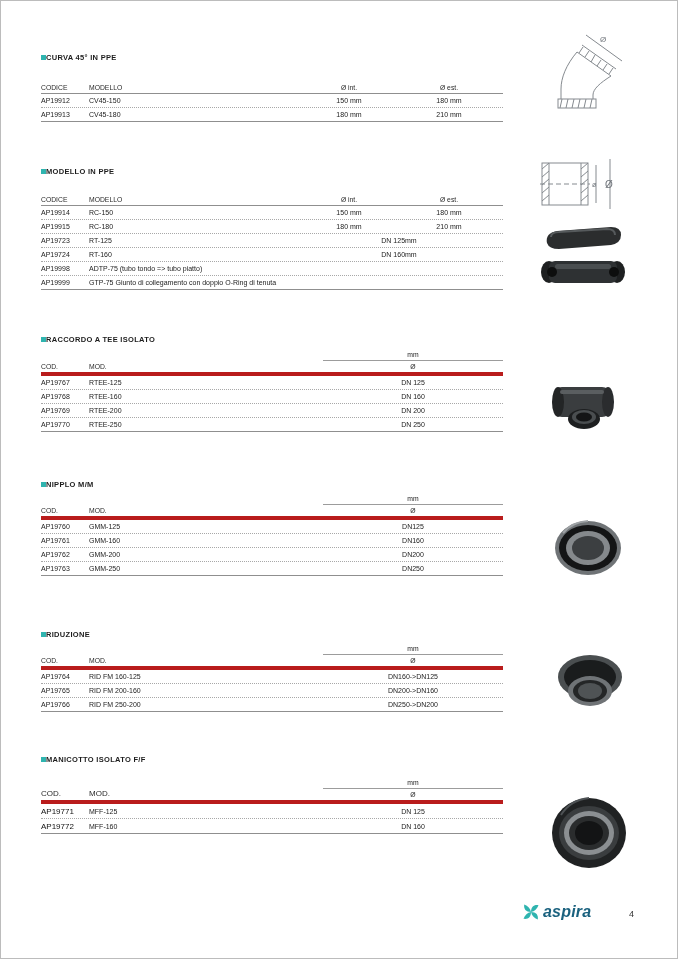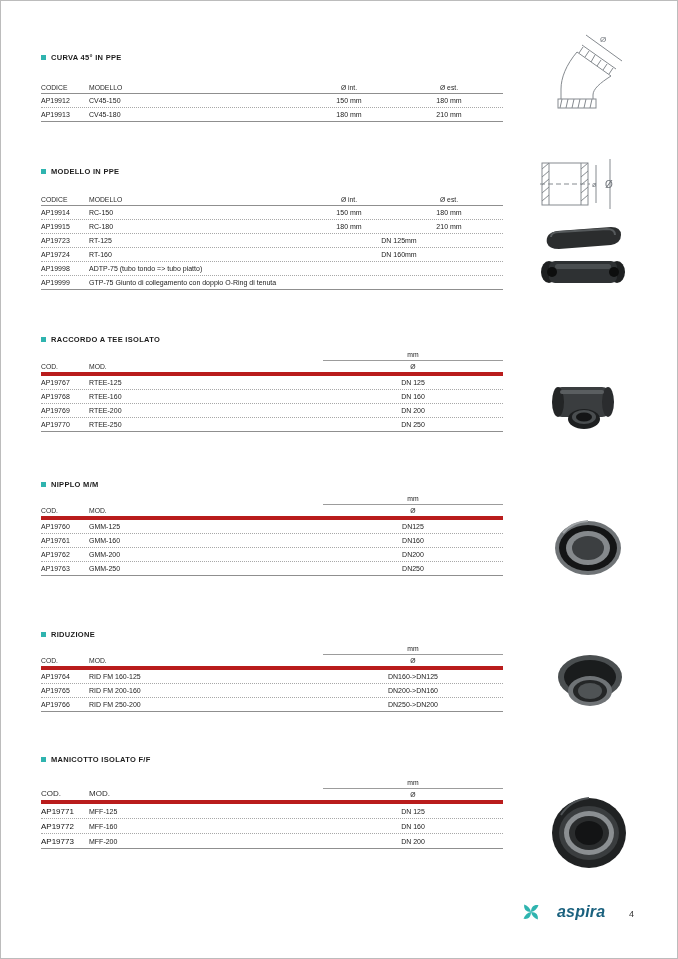--- a/index.html
+++ b/index.html
@@ -1,17 +1,17 @@
 <!DOCTYPE html>
 <html><head>
 <meta charset="utf-8">
 <style>
   html,body{margin:0;padding:0}
   body{width:678px;height:959px;position:relative;background:#fff;font-family:"Liberation Sans",sans-serif;color:#222;box-sizing:border-box;border:1px solid #bcbcbc;overflow:hidden}
-  .sec-head{position:absolute;left:40px;display:flex;align-items:center;gap:5px}
+  .sec-head{position:absolute;left:40px;display:flex;align-items:center;}
   .bullet{width:5px;height:5px;background:#2fb4af;flex:none}
   .sec-title{font-size:7.5px;font-weight:700;letter-spacing:.3px;color:#1c1c1c;white-space:nowrap}
   .tbl{position:absolute;left:40px;width:462px;font-size:7px;color:#222}
   .hb{font-size:6.8px;color:#2a2a2a}
   .c1{width:48px;flex:none}
   .c2{flex:1;min-width:0;white-space:nowrap}
   .c3{width:60px;flex:none;text-align:center;white-space:nowrap}
   .cmid{width:40px;flex:none;text-align:center;white-space:nowrap}
   .c4{width:60px;flex:none;text-align:center;white-space:nowrap}
   .cdn{width:180px;flex:none;text-align:center;white-space:nowrap}
@@ -22,21 +22,21 @@
   .rows .trow:last-child{border-bottom:1px solid #8f8f8f}
   .dnhead{display:flex;align-items:flex-end;border-bottom:4px solid #b91c1c}
   .dnhead .c1,.dnhead .c2{padding-bottom:2px}
   .dncol{width:180px;flex:none;display:flex;flex-direction:column}
   .mm{text-align:center;height:11px;line-height:11px;border-bottom:1px solid #9c9c9c;font-size:6.8px}
   .dia{text-align:center;height:11px;line-height:12px;font-size:6.8px}
   .img{position:absolute}
   .tbl-big .trow{height:14px}
   .tbl-big .trow .c1{font-size:8px;font-weight:400;color:#111}
   .tbl-big .dnhead .c1,.tbl-big .dnhead .c2{font-size:8px}
-  .footer-logo{position:absolute;left:521px;top:902px;display:flex;align-items:flex-end;gap:17px}
+  .footer-logo{position:absolute;left:521px;top:902px;display:flex;align-items:flex-end;gap:3px}
   .logo-text{font-size:16px;font-weight:700;font-style:italic;color:#1a617e;letter-spacing:.2px}
   .page-num{position:absolute;left:628px;top:908px;font-size:9px;color:#333}
 </style>
 </head>
 <body>
 
 <div class="sec-head" style="top:52px">
   <span class="bullet"></span>
   <span class="sec-title">CURVA 45° IN PPE</span>
 </div>
@@ -327,25 +327,20 @@
       <div class="trow">
         <span class="c1">AP19771</span>
         <span class="c2">MFF-125</span>
         <span class="cdn">DN 125</span>
       </div>
       <div class="trow">
         <span class="c1">AP19772</span>
         <span class="c2">MFF-160</span>
         <span class="cdn">DN 160</span>
       </div>
-      <div class="trow">
-        <span class="c1">AP19773</span>
-        <span class="c2">MFF-200</span>
-        <span class="cdn">DN 200</span>
-      </div>
     </div>
 </div>
 <svg class="img" style="left:548px;top:792px" width="80" height="80" viewBox="0 0 80 80">
   <ellipse cx="40" cy="40" rx="37" ry="35" fill="#202223"></ellipse>
   <ellipse cx="40" cy="40" rx="30" ry="27" fill="#3a3d3f"></ellipse>
   <ellipse cx="40" cy="40" rx="25" ry="22" fill="#8b8f92"></ellipse>
   <ellipse cx="40" cy="40" rx="20" ry="17" fill="#2a2c2d"></ellipse>
   <ellipse cx="40" cy="40" rx="14" ry="12" fill="#131415"></ellipse>
   <path d="M12,22 A37,35 0 0 1 40,5" stroke="#4d5154" stroke-width="2" fill="none"></path>
 </svg>

